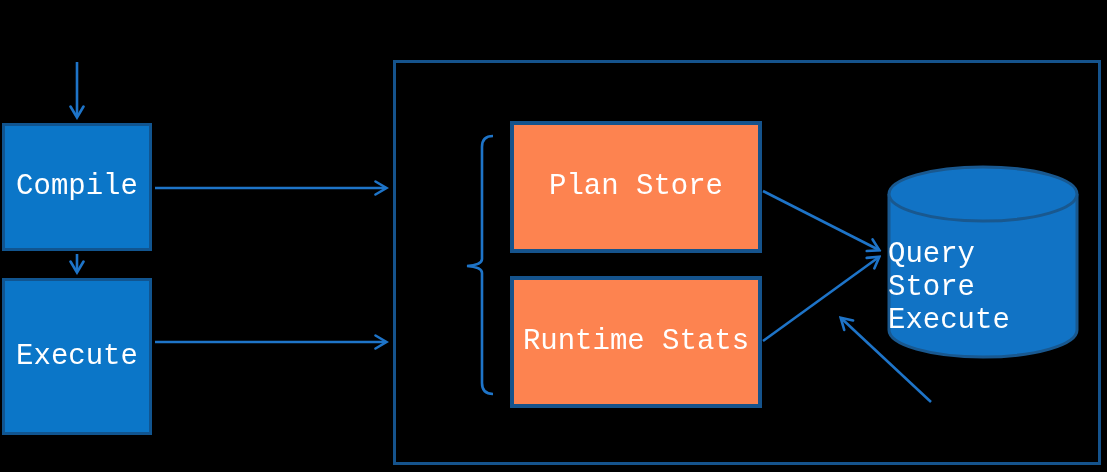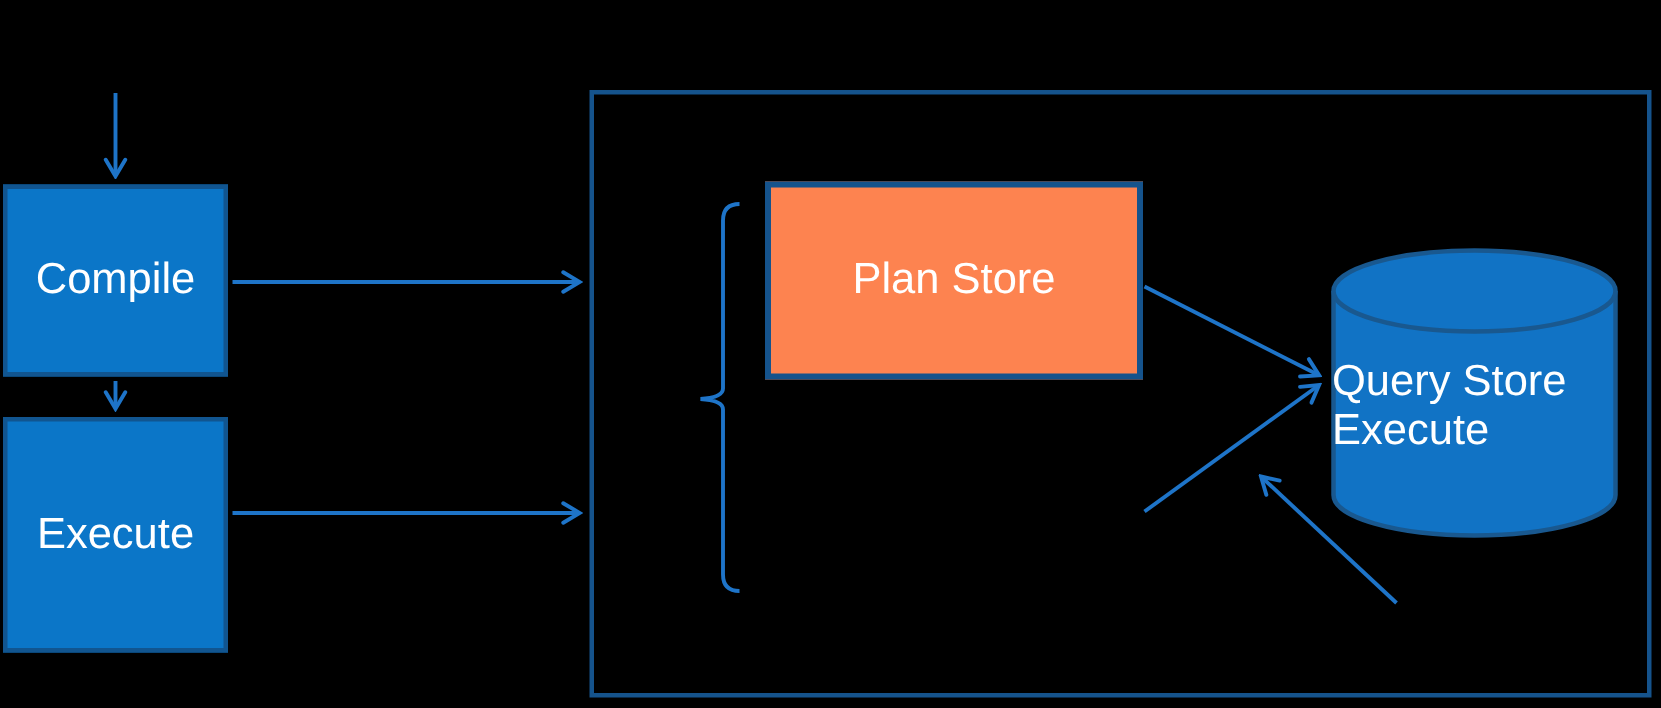--- a/index.html
+++ b/index.html
@@ -2,21 +2,21 @@
 <html style="--canvas-bg: #000000; --process-fill: #0B76C8; --process-border: #115590; --store-fill: #FD8350; --store-border: #15538C; --container-border: #15538C; --cylinder-fill: #1173C5; --cylinder-border: #19588F; --arrow: #1E74C8; --label-text: #FFFFFF;"><head>
 <meta charset="utf-8">
 <style>
   html, body { margin: 0; padding: 0; background: #000; }
   .canvas {
     position: relative;
     width: 1107px;
     height: 472px;
     background: var(--canvas-bg, #000);
     overflow: hidden;
-    font-family: Liberation Sans, sans-serif;
+    font-family: Liberation Mono, monospace;
   }
   .node {
     position: absolute;
     display: flex;
     align-items: center;
     justify-content: center;
     box-sizing: border-box;
     color: var(--label-text, #fff);
     font-size: 29px;
     line-height: 1.1;
@@ -85,20 +85,23 @@
   <div class="node process node-compile">
     <span>Compile</span>
   </div>
   <div class="node process node-execute">
     <span>Execute</span>
   </div>
 
   <div class="node store node-plan">
     <span>Plan Store</span>
   </div>
+  <div class="node store node-runtime">
+    <span>Runtime Stats</span>
+  </div>
 
   <svg class="overlay" viewBox="0 0 1107 472">
     <defs>
       <marker id="arrowhead" viewBox="-14 -9 16 18" markerWidth="16" markerHeight="18" refX="-0.5" refY="0" orient="auto" markerUnits="userSpaceOnUse">
         <path class="arrowhead-path" d="M-11,-6.5 L0,0 L-11,6.5"></path>
       </marker>
     </defs>
 
     <path class="arrow" d="M77,62 L77,117" marker-end="url(#arrowhead)"></path>
     <path class="arrow" d="M77,254 L77,272" marker-end="url(#arrowhead)"></path>

